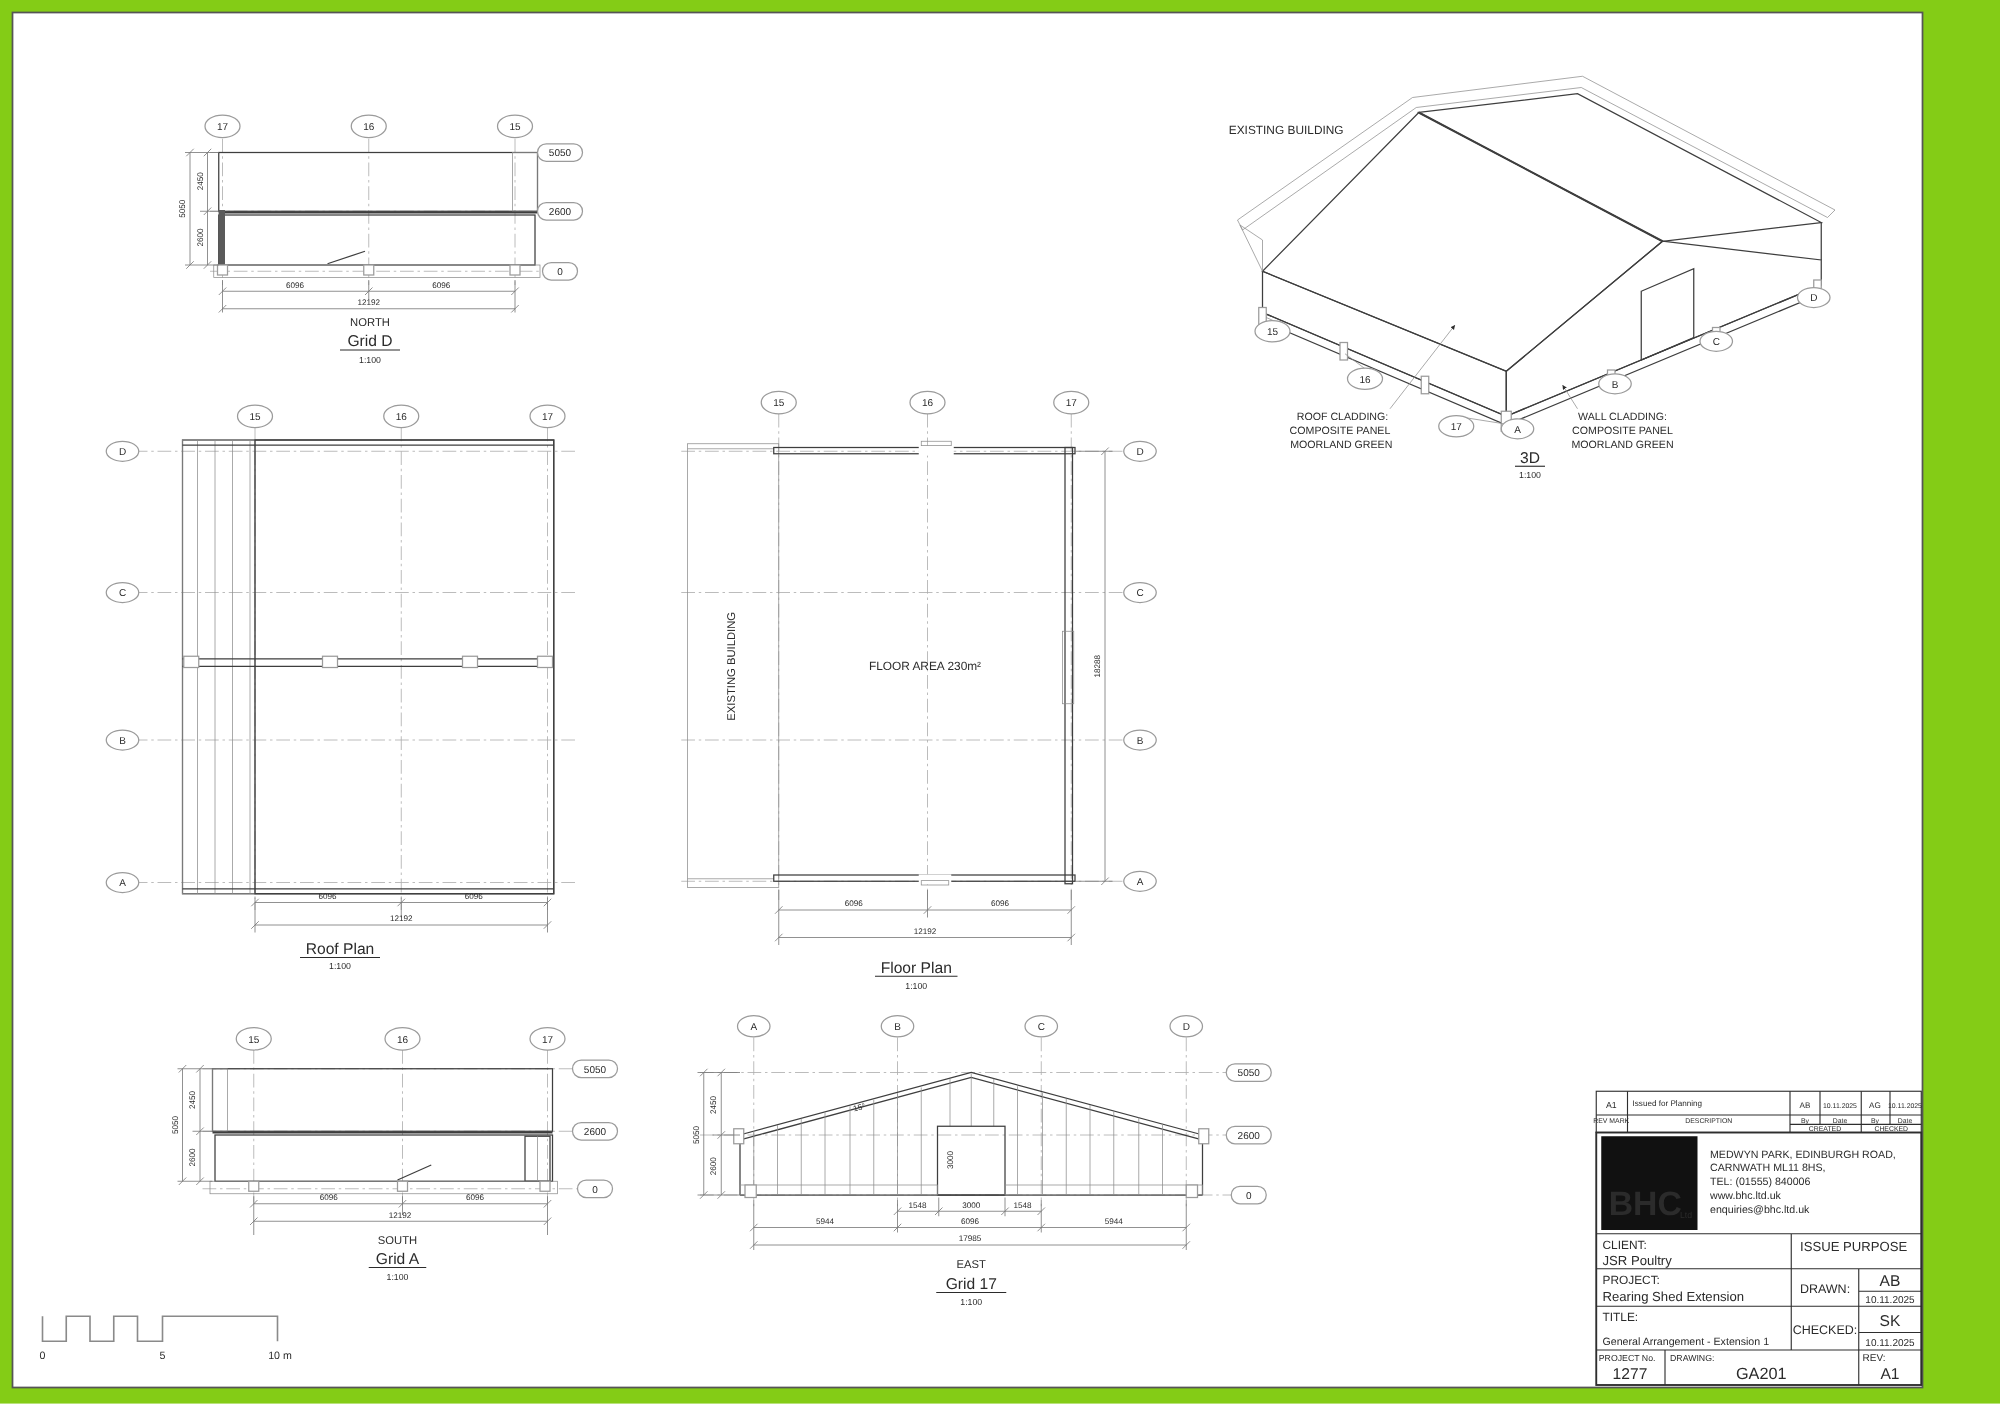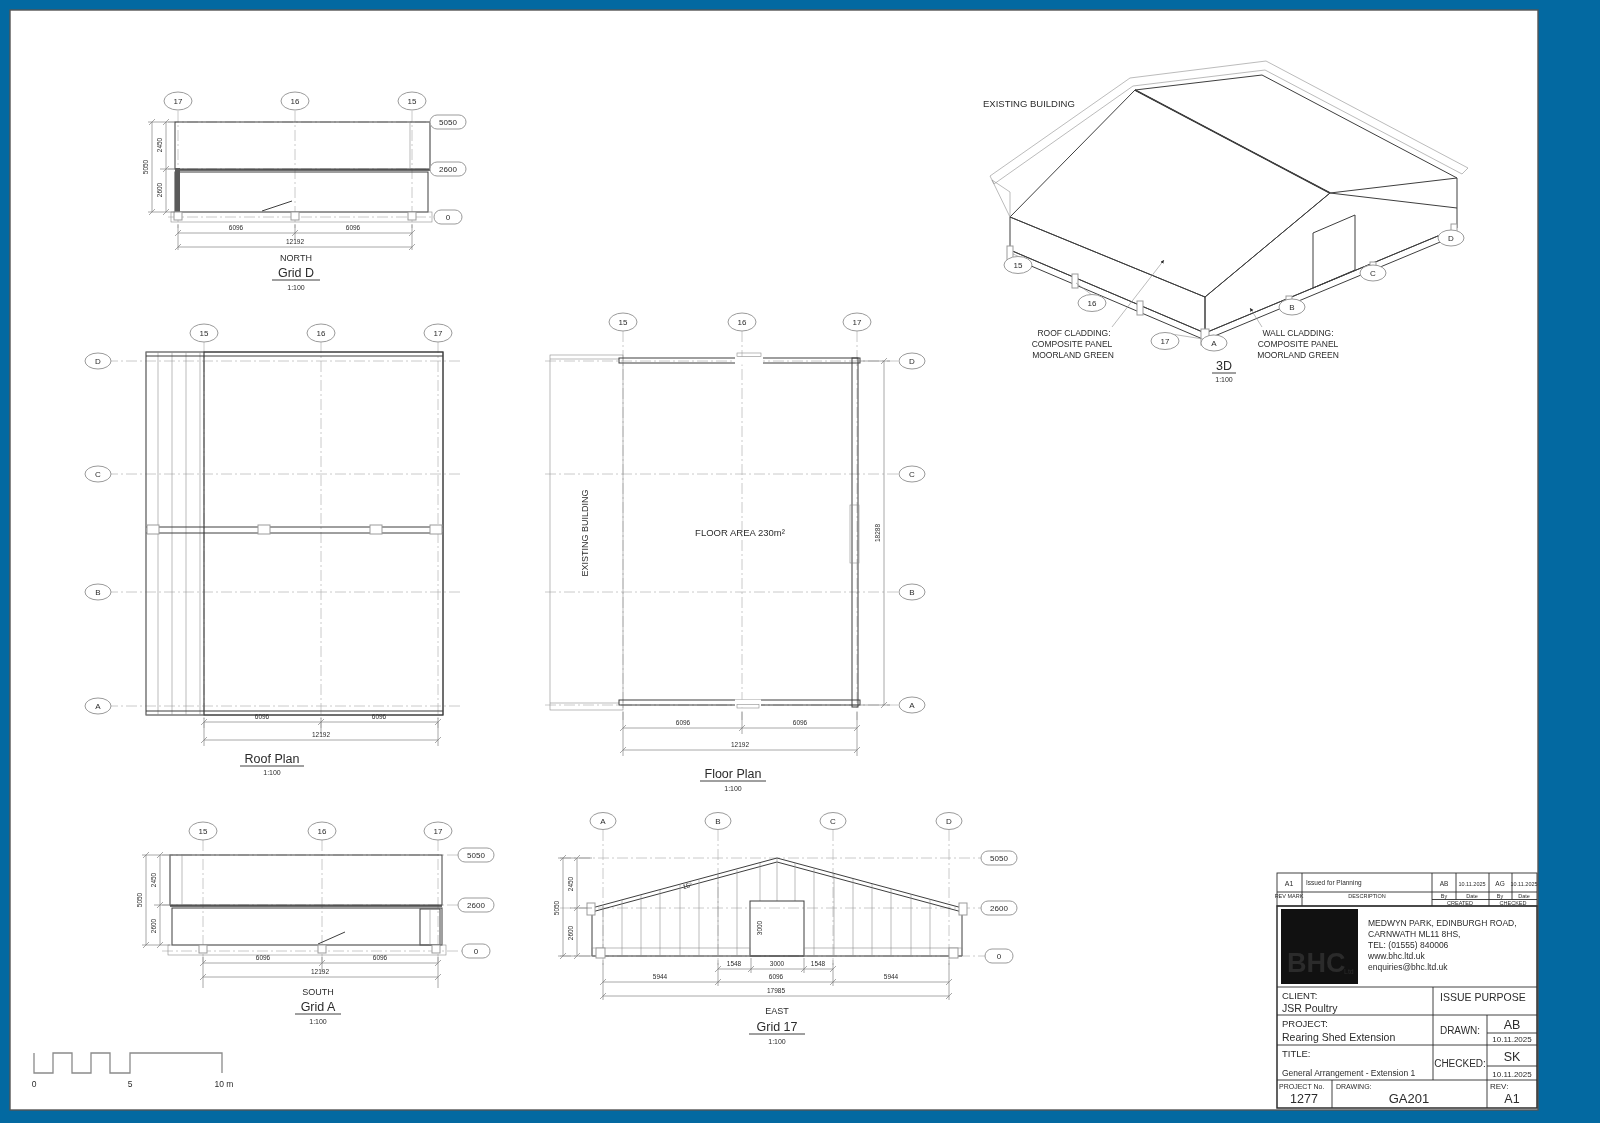--- a/index.html
+++ b/index.html
@@ -1,16 +1,16 @@
 <!DOCTYPE html>
 <html><head>
 <meta charset="utf-8">
 <style>
   html,body{margin:0;padding:0;background:#fff;}
-  #page{position:relative;width:1600px;height:1123px;background:#0369a1;overflow:hidden;}
+  #page{position:relative;width:1600px;height:1123px;background:#84cc16;overflow:hidden;}
   svg text{font-family:"Liberation Sans",sans-serif;fill:#2b2b2b;}
   .mid{text-anchor:middle;}
   .t5{font-size:5.5px}.t6{font-size:6.5px}.t7{font-size:7px}.t8{font-size:8px}
   .t85{font-size:8.5px}.t9{font-size:9px}.t95{font-size:9.5px}.t10{font-size:10px}
   .t105{font-size:10.5px}.t12{font-size:12.5px}.t13{font-size:13px}.t27{font-size:27px;font-weight:bold}
   .ln{stroke:#3e3e3e;stroke-width:1;fill:none}
   .ln2{stroke:#3e3e3e;stroke-width:1.6;fill:none}
   .tn{stroke:#8d8d8d;stroke-width:.6;fill:none}
   .cl{stroke:#adadad;stroke-width:.65;fill:none;stroke-dasharray:11 3 2 3}
   .dim{stroke:#787878;stroke-width:.65;fill:none}

